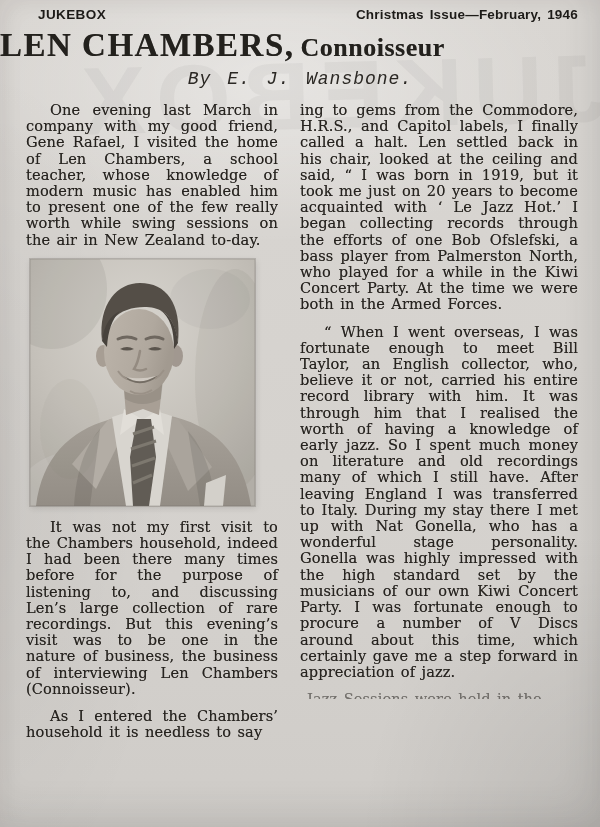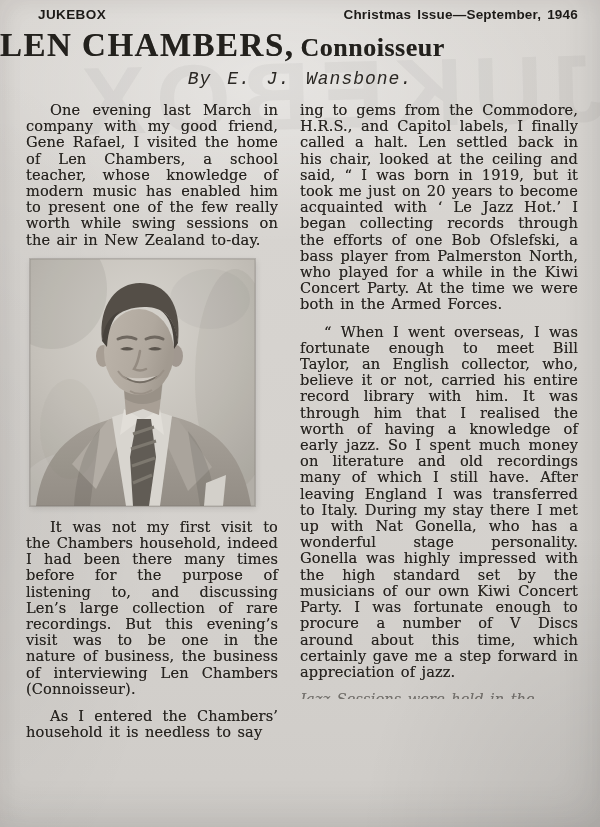--- a/index.html
+++ b/index.html
@@ -56,39 +56,39 @@
     display:flex;gap:22px;
     margin:13px 22px 0 26px;
   }
   .col{font-size:14.6px;line-height:16.2px;text-align:justify;
        letter-spacing:0.1px;word-spacing:1.6px;
        text-shadow:0 0 0.4px rgba(38,35,31,0.55);}
   .col-left{width:252px;flex:0 0 auto;}
   .col-right{flex:1 1 auto;}
   .col p{margin:0 0 11px 0;}
   .col p.indent{text-indent:24px;}
-  .cut-line{height:8px;overflow:hidden;opacity:0.55;margin:0 !important;font-style:italic;}
+  .cut-line{height:8px;overflow:hidden;opacity:0.55;margin:7px !important;}
   .photo-figure{
     width:225px;height:247px;
     margin:6px 0 13px 4px;
     box-shadow:0 0 0 1px rgba(120,116,110,0.35), 1px 2px 6px rgba(40,38,35,0.15);
     background:#c4c1bb;
   }
   .photo-figure svg{display:block;width:100%;height:100%;}
 </style>
 </head>
 <body>
 
 <div class="page">
 
   <div class="bleed">JUKEBOX</div>
 
   <div class="masthead">
     <span class="mag">JUKEBOX</span>
-    <span class="issue">Christmas Issue—September, 1946</span>
+    <span class="issue">Christmas Issue—February, 1946</span>
   </div>
 
   <h1 class="article-title" style="margin:5px 0 0 0;">
     <span class="t-main">LEN CHAMBERS,</span><span class="t-sub">Connoisseur</span>
   </h1>
 
   <div class="byline">By E. J. Wansbone.</div>
 
   <div class="columns">
 

